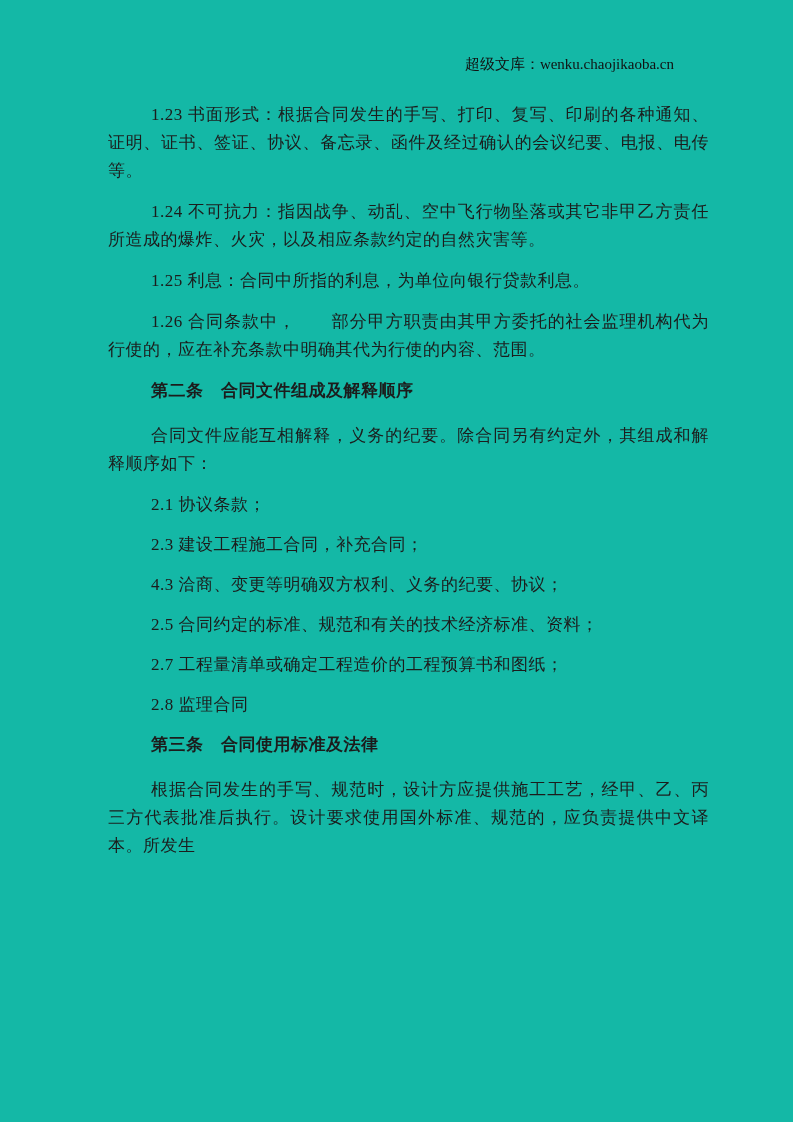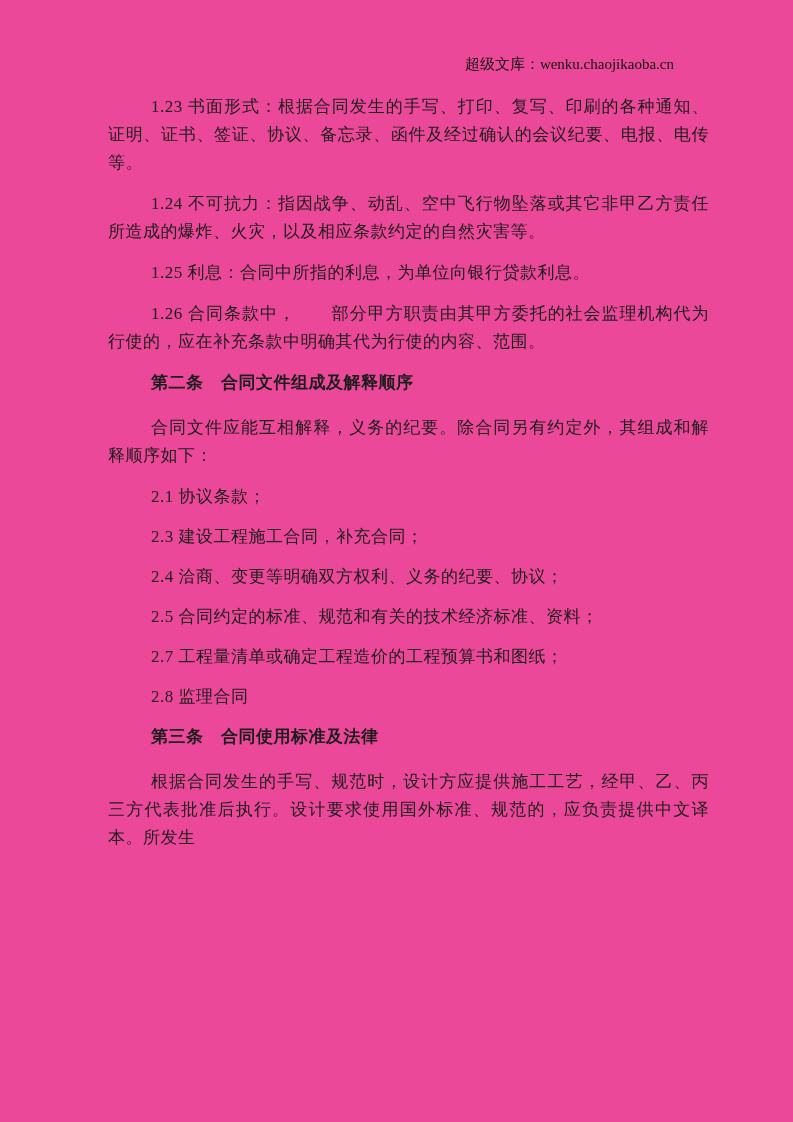--- a/index.html
+++ b/index.html
@@ -4,21 +4,21 @@
 <style>
   html, body {
     margin: 0;
     padding: 0;
     background: #ffffff;
   }
   .page {
     position: relative;
     width: 793px;
     height: 1122px;
-    background: #ec4899;
+    background: #14b8a6;
     overflow: hidden;
     font-family: "Liberation Serif", "DejaVu Serif", serif;
     color: #1c1c1c;
   }
   .watermark {
     position: absolute;
     top: 55px;
     right: 119px;
     font-size: 15px;
     line-height: 18px;
@@ -30,21 +30,21 @@
     top: 93px;
     left: 108px;
     width: 601px;
     font-size: 17px;
     line-height: 28px;
     text-align: justify;
     text-justify: inter-ideograph;
     letter-spacing: 0.5px;
   }
   .doc p {
-    margin: 0 0 13px 0;
+    margin: 8px 0 13px 0;
     text-indent: 43px;
   }
   .doc p.item {
     margin-bottom: 12px;
   }
   .doc p.heading {
     font-weight: bold;
     margin: 4px 0 17px 0;
   }
   .doc p.last {
@@ -70,21 +70,21 @@
 
     <p class="heading">第二条　合同文件组成及解释顺序</p>
 
     <p class="para">合同文件应能互相解释，义务的纪要。除合同另有约定外，其组成和解释顺序如下：</p>
 
     <p class="item">2.1 协议条款；</p>
 
 
     <p class="item">2.3 建设工程施工合同，补充合同；</p>
 
-    <p class="item">2.4 洽商、变更等明确双方权利、义务的纪要、协议；</p>
+    <p class="item">4.3 洽商、变更等明确双方权利、义务的纪要、协议；</p>
 
     <p class="item">2.5 合同约定的标准、规范和有关的技术经济标准、资料；</p>
 
 
     <p class="item">2.7 工程量清单或确定工程造价的工程预算书和图纸；</p>
 
     <p class="item">2.8 监理合同</p>
 
 
     <p class="heading">第三条　合同使用标准及法律</p>

